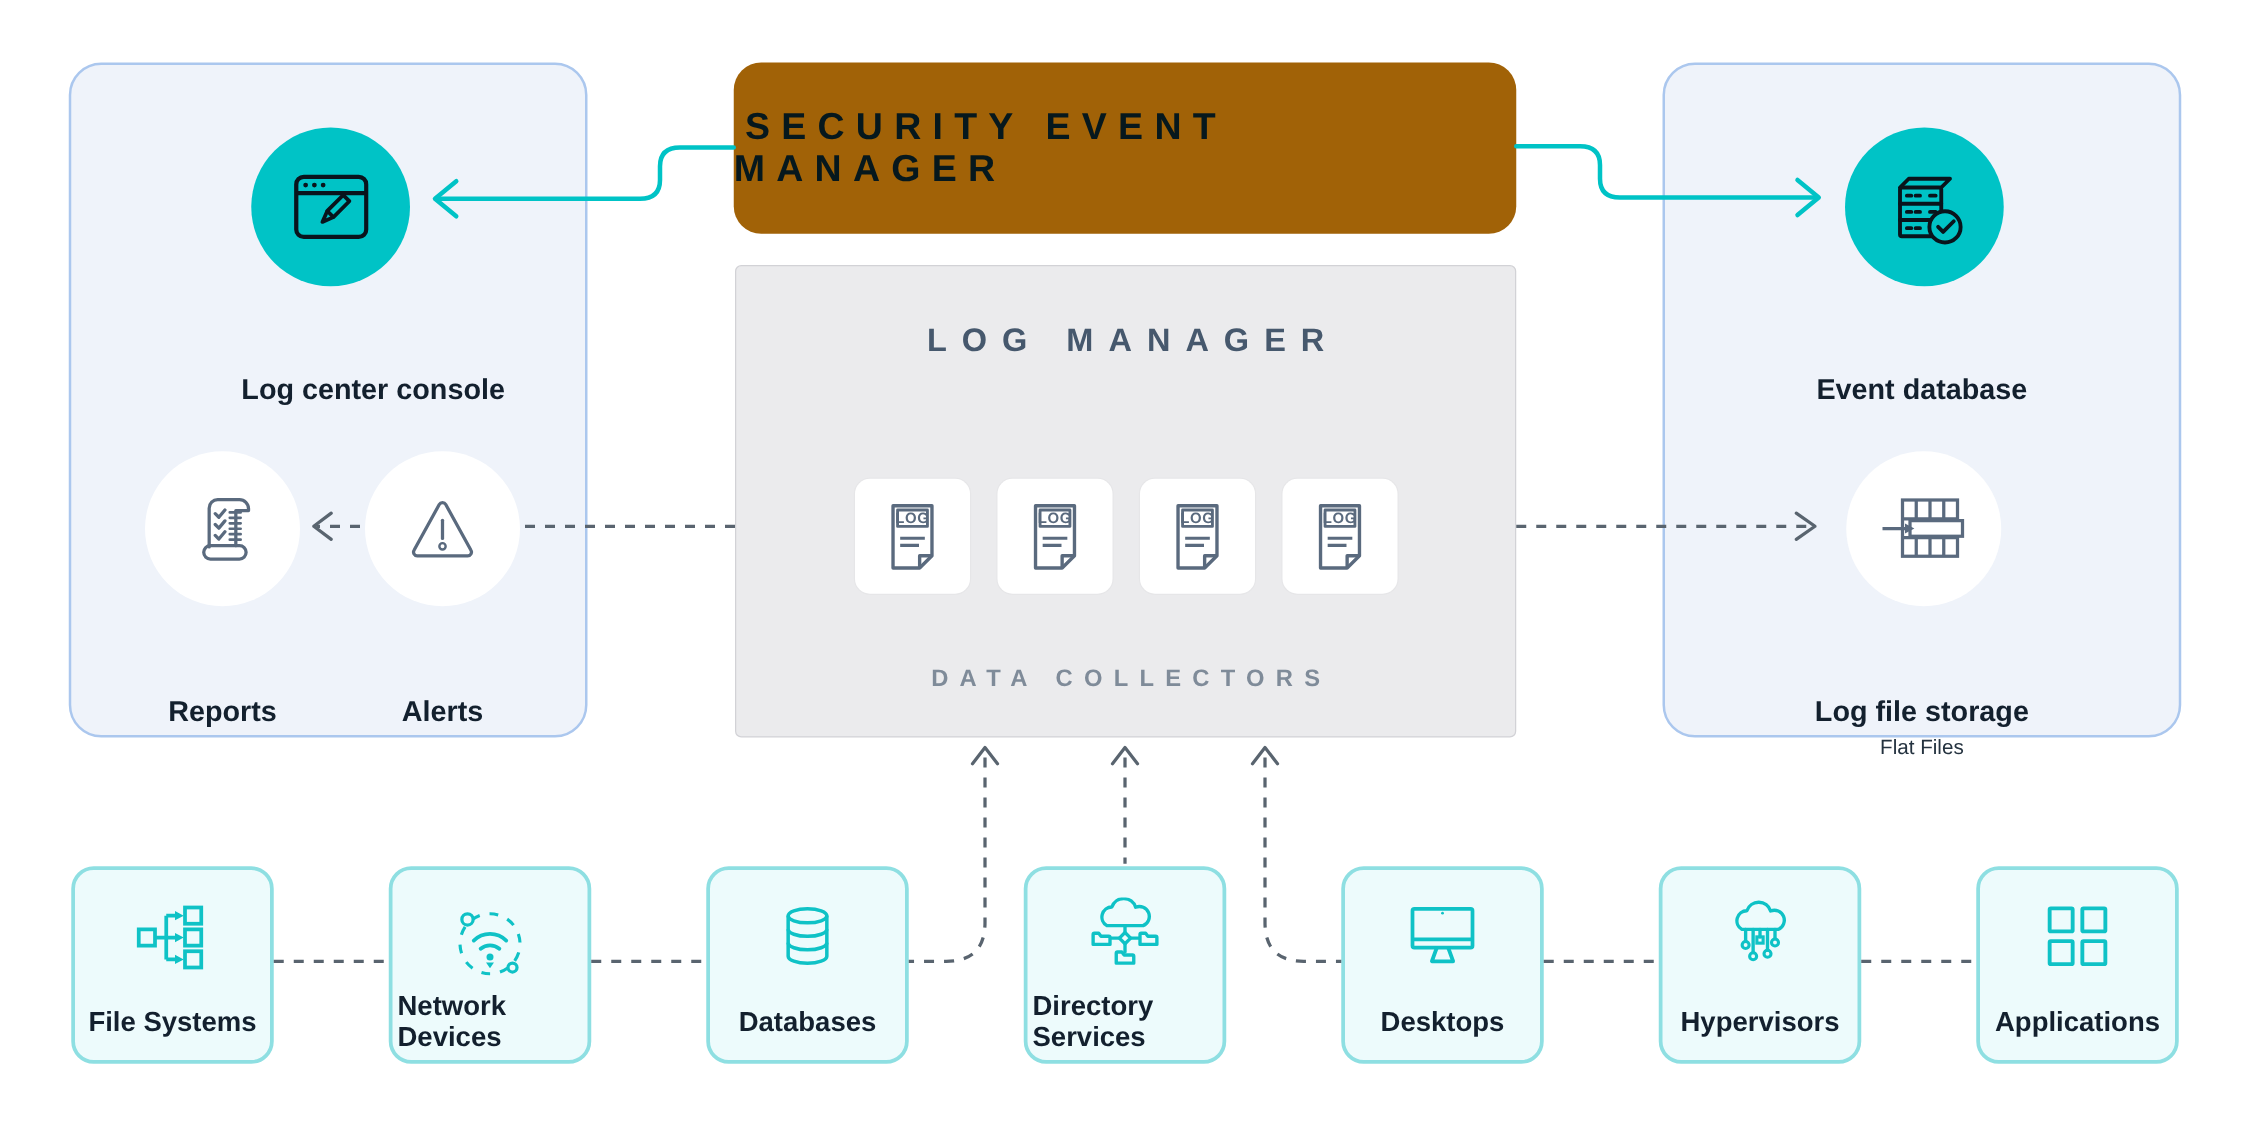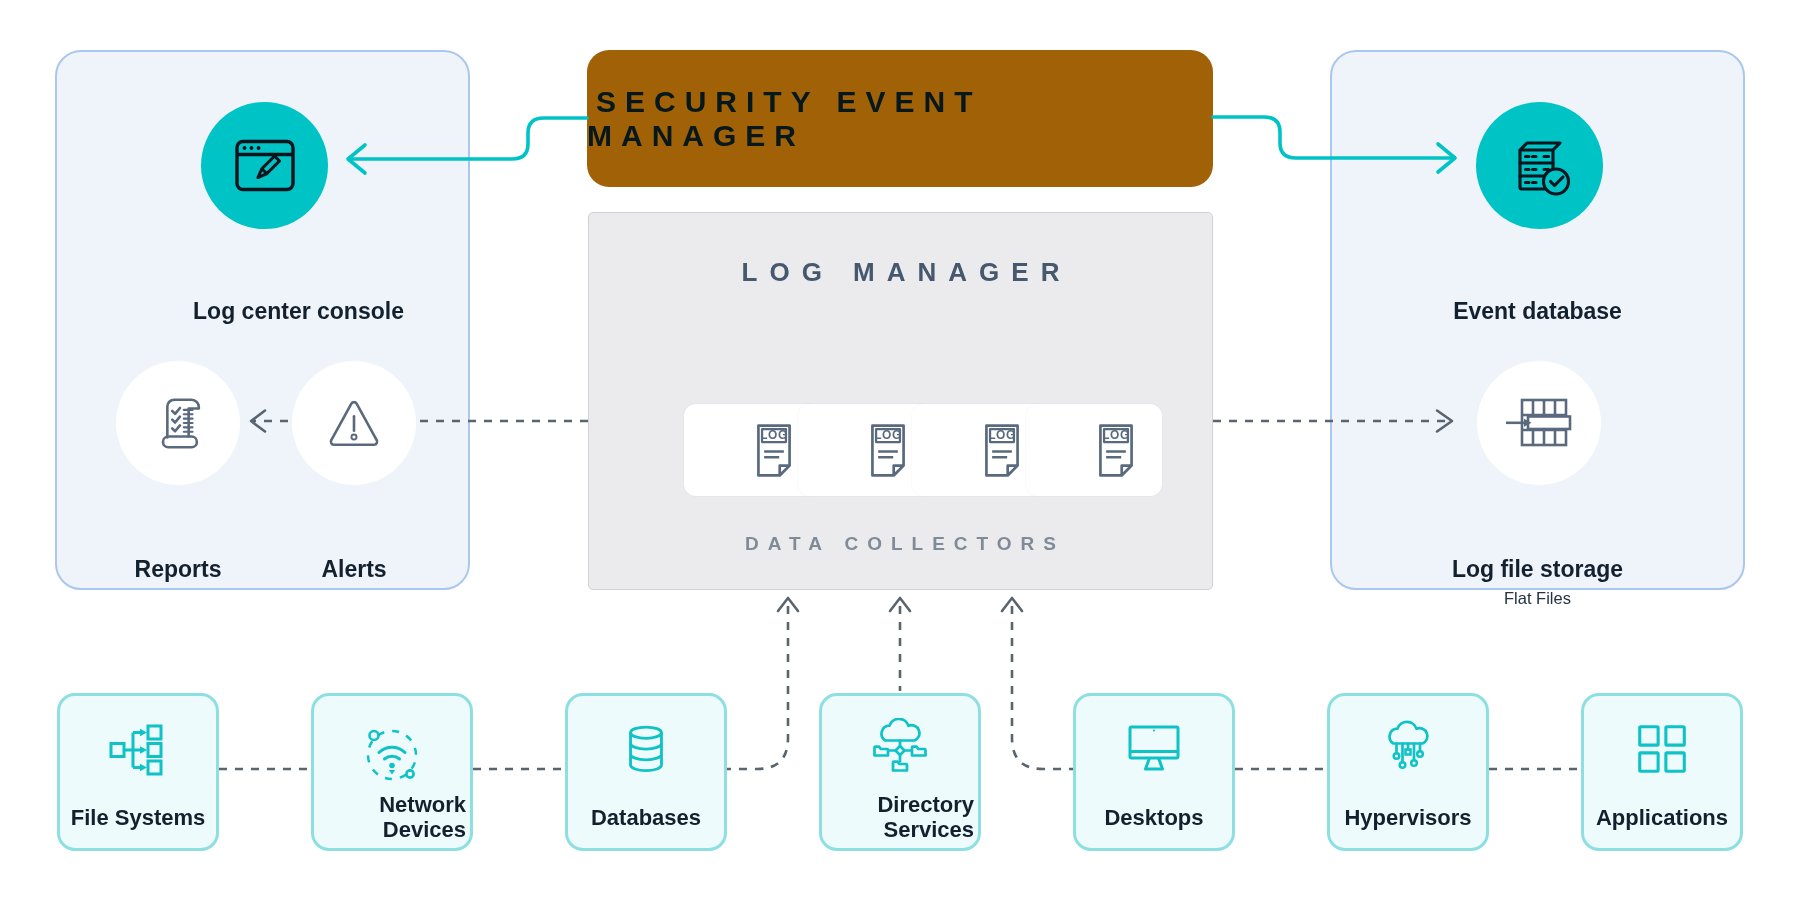--- a/index.html
+++ b/index.html
@@ -13,35 +13,35 @@
          border:2px solid #abc7ee;border-radius:26px;}
   .panel-left{left:55px;}
   .panel-right{left:1330px;}
 
   .lm{position:absolute;left:588px;top:212px;width:623px;height:376px;background:#ebebed;
       border:1.5px solid #d2d2d6;border-radius:5px;}
   .lm-title{position:absolute;top:44px;left:0;width:100%;text-align:center;color:#46586d;
             font-weight:700;font-size:26px;letter-spacing:12px;text-indent:12px;}
   .lm-sub{position:absolute;top:320px;left:0;width:100%;text-align:center;color:#7f8b99;
           font-weight:700;font-size:19px;letter-spacing:9px;text-indent:9px;}
-  .tile{position:absolute;top:191px;width:92px;height:92px;background:#ffffff;border-radius:12px;
-        display:flex;align-items:center;justify-content:center;box-shadow:0 0 0 1px rgba(0,0,0,0.02);padding-left:44px;}
+  .tile{position:absolute;top:170px;width:92px;height:92px;background:#ffffff;border-radius:12px;
+        display:flex;align-items:center;justify-content:center;box-shadow:0 0 0 1px rgba(0,0,0,0.02);}
 
   .circle{position:absolute;border-radius:50%;display:flex;align-items:center;justify-content:center;}
   .c-teal{width:127px;height:127px;background:#00c3c6;}
   .c-white{width:124px;height:124px;background:#ffffff;}
 
   .lbl{position:absolute;text-align:center;color:#13202e;font-weight:700;font-size:23px;}
   .sub{position:absolute;text-align:center;color:#24323f;font-weight:400;font-size:16.5px;}
 
   .src{position:absolute;top:693px;width:162px;height:158px;background:#edfbfc;
        border:3px solid #8edfe2;border-radius:18px;box-sizing:border-box;}
   .src svg{position:absolute;top:22px;left:50%;transform:translateX(-50%);}
   .src-lbl{position:absolute;bottom:10px;left:4px;right:4px;height:40px;display:flex;
-           align-items:center;justify-content:center;text-align:right;
+           align-items:center;justify-content:center;text-align:left;
            font-size:22px;font-weight:700;color:#13202e;line-height:1.12;}
 
   .connector-layer{position:absolute;left:0;top:0;pointer-events:none;}
 </style>
 </head>
 <body>
 
 <div class="stage">
 
   <div class="banner">

